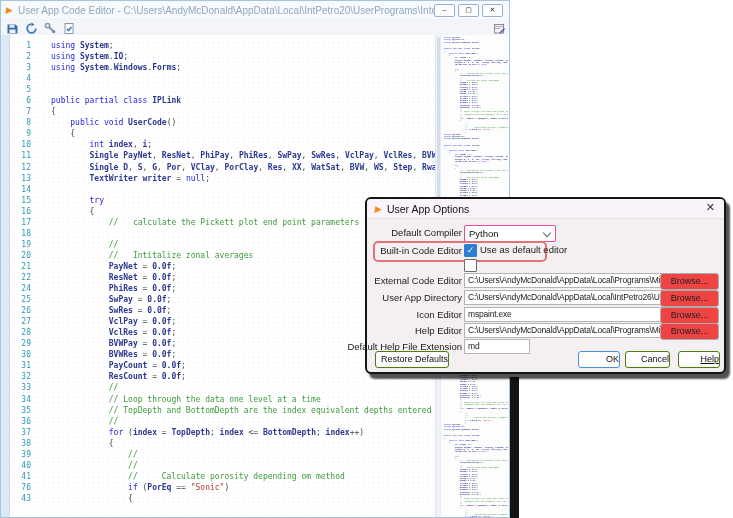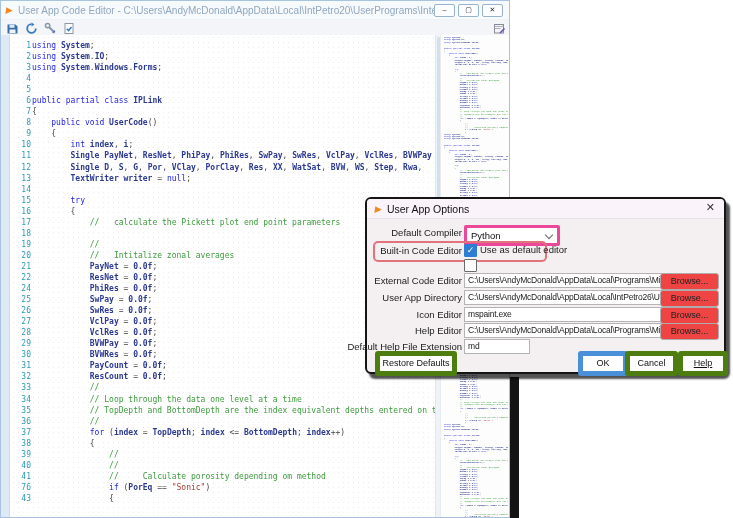--- a/index.html
+++ b/index.html
@@ -23,21 +23,21 @@
   .toolbar-right{position:absolute;right:3px;top:1px;}
 
   
   .editor{position:absolute;left:0;top:34px;right:0;bottom:0;background:#fff;
       background-image:radial-gradient(#ededed 0.7px, rgba(0,0,0,0) 0.8px);background-size:5px 5px;}
   .gutter-strip{position:absolute;left:0;top:0;bottom:0;width:8px;background:#dde9f5;
       border-right:1px solid #ccdcee;}
   .code-wrap{position:absolute;left:9px;top:0;right:72px;bottom:0;overflow:hidden;padding-top:5px;}
   .cl{display:flex;height:11.06px;font-family:"DejaVu Sans Mono",monospace;font-size:8px;line-height:11.06px;}
   .ln{width:21px;text-align:right;color:#2e9bb5;flex:none;}
-  .cc{margin-left:1px;white-space:pre;flex:none;}
+  .cc{margin-left:20px;white-space:pre;flex:none;}
   .tk-k{color:#2323e5;}
   .tk-i{color:#2b3990;font-weight:bold;}
   .tk-p{color:#444;}
   .tk-c{color:#3d9b3d;}
   .tk-s{color:#b03a30;}
   .vscroll{position:absolute;right:66px;top:0;bottom:0;width:6px;background:#eef3fa;
       border-left:1px solid #dde6f2;border-right:1px solid #dde6f2;}
   .vthumb{position:absolute;left:1px;right:1px;top:2px;height:190px;background:#d2dfee;border-radius:2px;}
   .minimap{position:absolute;right:0;top:0;bottom:0;width:64px;background:#fdfdfd;
       border-left:1px solid #ebebeb;padding:2px 1px 0 3px;overflow:hidden;}
@@ -50,39 +50,39 @@
   .dialog{position:absolute;left:365px;top:197px;width:357px;height:173px;background:#f4f0f2;
       border:2px solid #151515;border-radius:6px;box-shadow:4px 5px 2px rgba(0,0,0,0.68);z-index:10;}
   .dtitle{position:relative;height:19px;background:#fbf3fa;border-bottom:1px solid #eae2ea;
       border-radius:4px 4px 0 0;display:flex;align-items:center;padding:0 8px;}
   .dtitle .app-logo{font-size:9px;}
   .dtitle-text{font-size:10.5px;color:#111;}
   .dclose{position:absolute;right:9px;top:2px;font-size:11px;color:#333;cursor:default;}
 
   .dlabel{position:absolute;left:2px;width:93px;text-align:right;font-size:9.5px;color:#1a1a1a;
       white-space:nowrap;direction:rtl;line-height:15px;}
-  .dcombo{position:absolute;left:97px;width:86px;height:15px;background:#fff;border:3px solid #ec4899;
+  .dcombo{position:absolute;left:97px;width:86px;height:15px;background:#fff;border:1px solid #ec4899;
       border-radius:2px;font-size:9.5px;line-height:15px;padding-left:4px;color:#111;}
   .dchev{position:absolute;right:5px;top:4px;width:5px;height:5px;border-right:1px solid #666;
       border-bottom:1px solid #666;transform:rotate(45deg);}
   .highlight-box{position:absolute;left:6px;top:42px;width:170px;height:17px;border:2px solid #e2737b;
       border-radius:5px;pointer-events:none;}
   .check{position:absolute;left:97px;width:11px;height:11px;border:1px solid #6b6b6b;background:#fff;
       border-radius:1px;text-align:center;}
   .check .tick{display:none;}
   .check.on{background:#2d7dd2;border-color:#2d7dd2;}
   .check.on .tick{display:block;color:#fff;font-size:9px;line-height:11px;}
   .chklabel{position:absolute;left:113px;font-size:9.5px;color:#1a1a1a;line-height:13px;white-space:nowrap;}
   .dfield{position:absolute;left:97px;width:191px;height:13px;background:#fff;border:1px solid #b6b3b6;
       font-size:8.5px;line-height:13px;padding:0 3px;color:#222;white-space:nowrap;overflow:hidden;letter-spacing:-0.2px;}
   .dfield.small{width:58px;}
   .dbrowse{position:absolute;left:293px;width:57px;height:15px;background:#ef4444;border:1px solid #adadad;
       border-radius:3px;font-size:9px;text-align:center;line-height:14px;color:#222;}
-  .dbtn{position:absolute;height:15px;background:#fdfdfd;border:5px solid #4d7c0f;border-radius:3px;
-      font-size:9px;text-align:center;line-height:14px;color:#111;}
+  .dbtn{position:absolute;height:15px;background:#fdfdfd;border:1px solid #4d7c0f;border-radius:3px;
+      font-size:9px;text-align:right;line-height:14px;color:#111;}
 </style>
 </head>
 <body>
 
 <div class="page">
 
   <div class="app-window">
 
     <div class="titlebar">
       <span class="app-logo">▶</span>

